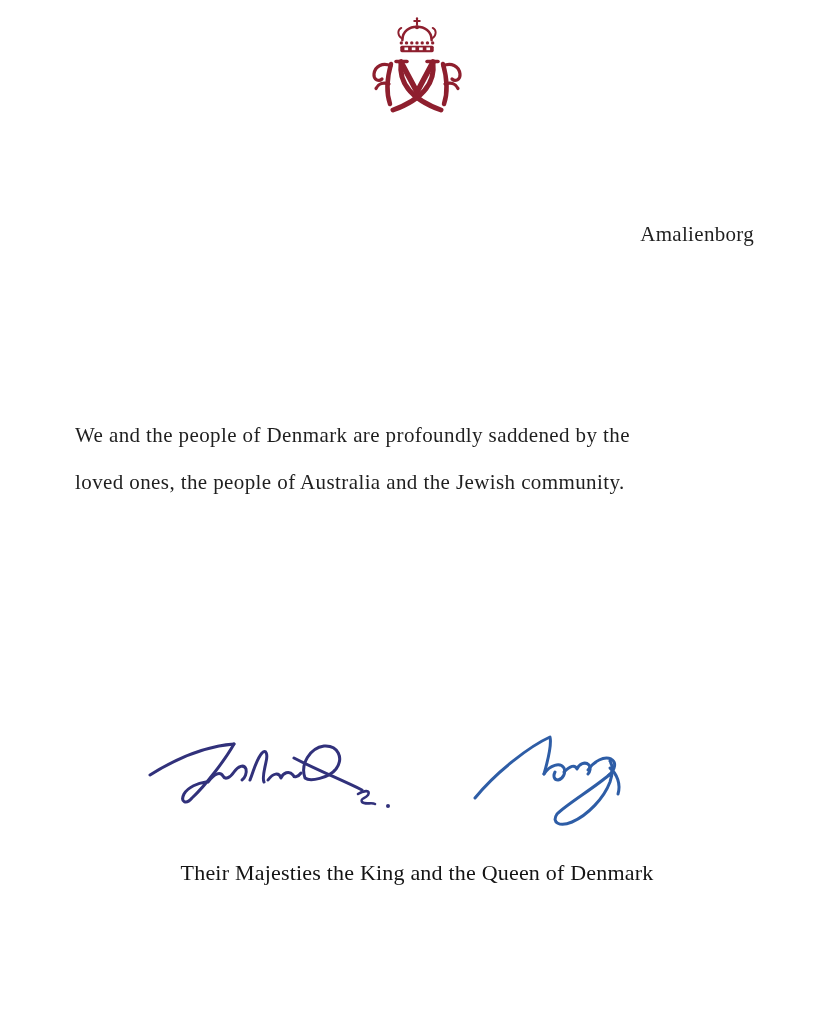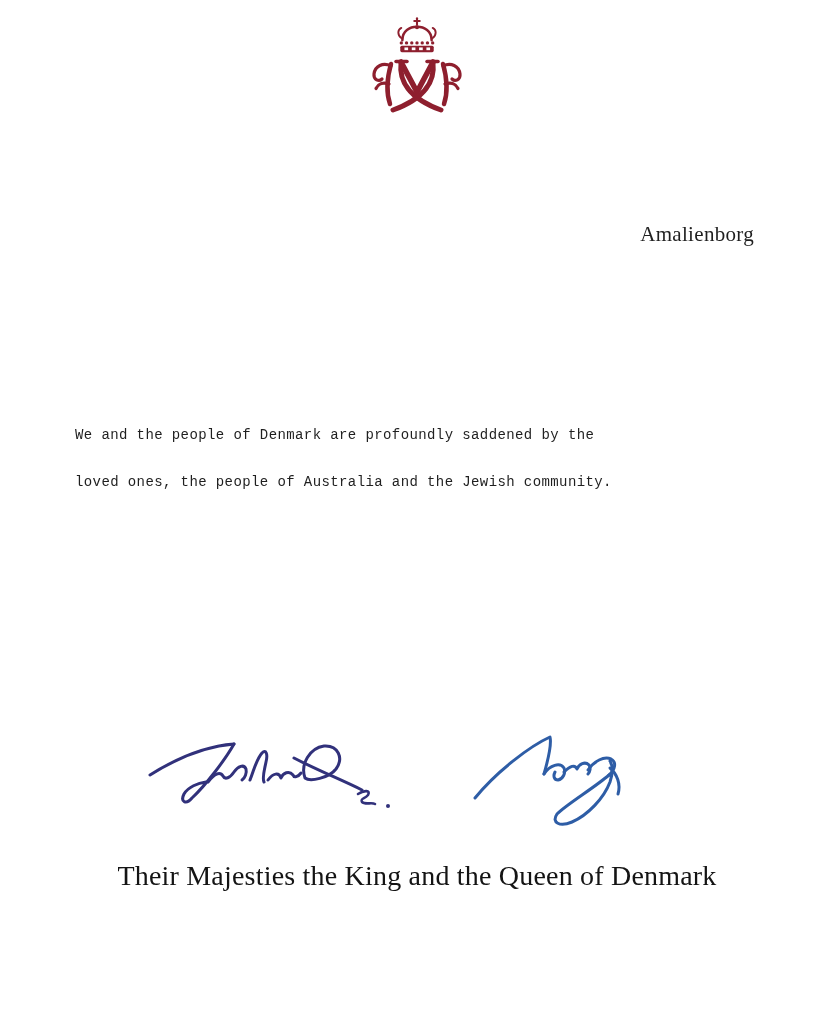--- a/index.html
+++ b/index.html
@@ -30,36 +30,35 @@
     text-align: right;
     font-size: 21px;
     line-height: 29px;
     letter-spacing: 0.3px;
   }
   .letter-body {
     position: absolute;
     top: 412px;
     left: 75px;
     right: 55px;
-    font-size: 14px;
+    font-size: 21px;
     line-height: 46.5px;
     letter-spacing: 0.4px;
     white-space: nowrap;
-    font-family: Liberation Mono, monospace;
   }
   .sig { position: absolute; }
   .sig-king  { left: 142px; top: 720px; }
   .sig-queen { left: 472px; top: 730px; }
   .caption {
     position: absolute;
     top: 860px;
     left: 0;
     width: 100%;
     text-align: center;
-    font-size: 28px;
+    font-size: 22px;
     letter-spacing: 0.2px;
     color: #141414;
   }
 </style>
 </head>
 <body>
 
 <div class="page">
 
   <div class="monogram">

